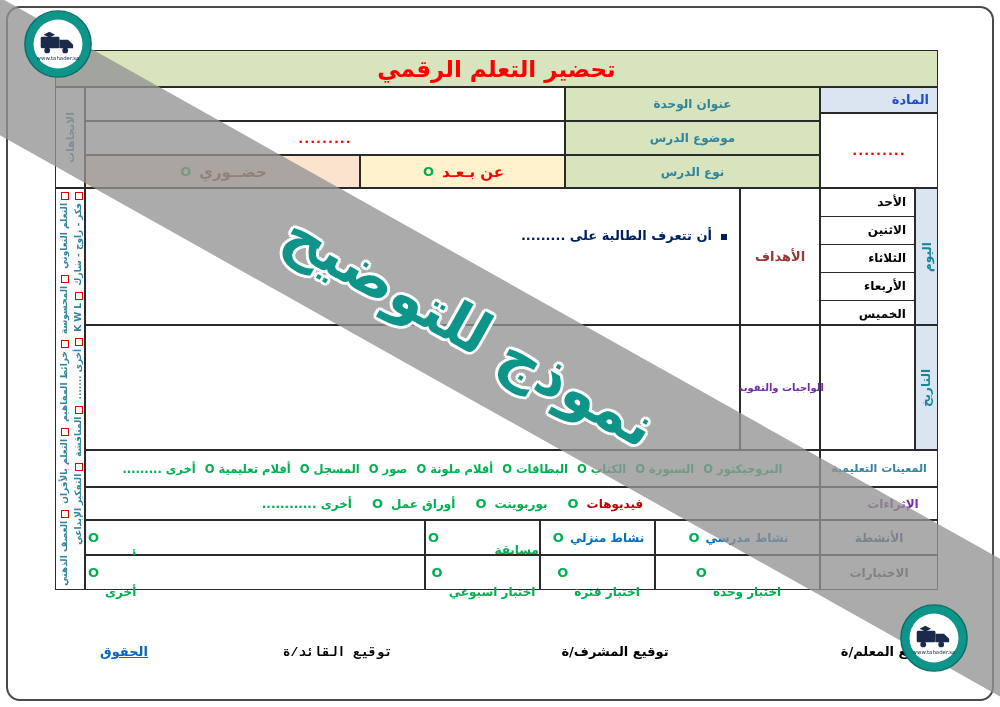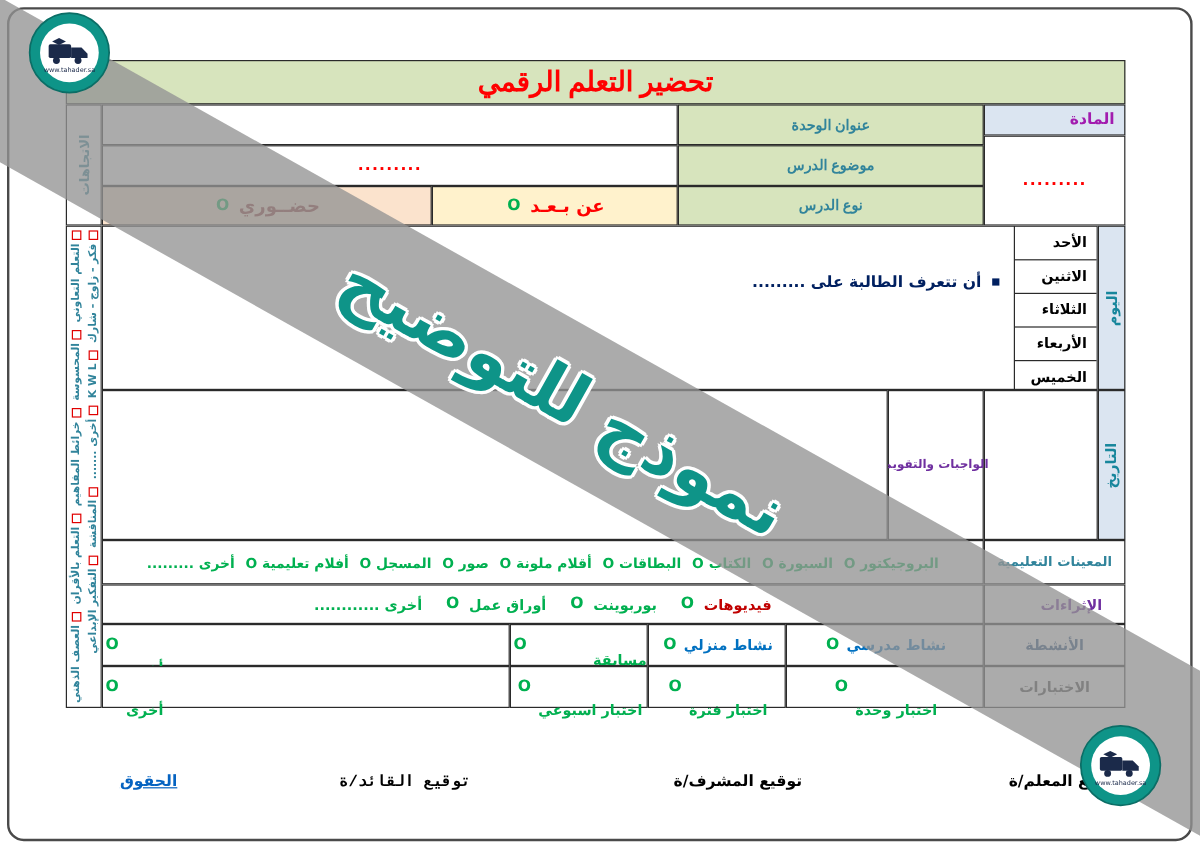--- a/index.html
+++ b/index.html
@@ -2,32 +2,32 @@
 <html lang="ar" dir="rtl"><head>
 <meta charset="utf-8">
 <style>
   html,body{margin:0;padding:0;}
   body{
     width:1000px;height:707px;position:relative;overflow:hidden;
     background:#ffffff;font-family:"DejaVu Sans",sans-serif;direction:rtl;
   }
   .frame{position:absolute;inset:6px;border:2px solid #4a4a4a;border-radius:14px;pointer-events:none;}
   .cell{position:absolute;border:1px solid #2a2a2a;background:#fff;font-weight:700;color:#000;box-sizing:border-box;}
-  .bg-green{background:#d7e4bd;font-family:Liberation Serif, serif;}
+  .bg-green{background:#d7e4bd;}
   .bg-blue{background:#dbe5f1;}
   .bg-yellow{background:#fff2cc;}
   .bg-peach{background:#fbe3cd;}
   .center{display:flex;align-items:center;justify-content:center;}
   .t-title{font-size:23px;color:#ff0000;letter-spacing:1px;}
   .lbl-teal{color:#31849b;font-size:12px;}
   .lbl-purple{color:#7030a0;font-size:12px;}
   .lbl-navy{color:#1f497d;font-size:12px;}
   .lbl-dark{color:#3f3f3f;font-size:12px;}
   .lbl-maroon{color:#953735;font-size:13px;}
-  .subject-hd{color:#a21caf;font-size:13px;line-height:23px;text-align:right;padding-right:8px;}
+  .subject-hd{color:#1d4ed8;font-size:13px;line-height:23px;text-align:right;padding-right:8px;}
   .red-dots{color:#ff0000;font-size:13px;letter-spacing:1px;}
   .red-txt{color:#ff0000;font-size:15px;}
   .maroon-txt{color:#943634;font-size:15px;}
   .o{color:#00b050;font-weight:700;font-size:13px;padding:0 2px;}
   .vcell{display:flex;align-items:center;justify-content:center;}
   .vtext{transform:rotate(-90deg);white-space:nowrap;}
   .v-teal{color:#17869c;font-size:12px;}
   .v-teal2{color:#31849b;font-size:11px;}
   .day-cell{height:27px;line-height:27px;border-bottom:1px solid #2a2a2a;text-align:right;padding-right:8px;font-size:12px;}
   .day-cell:last-child{border-bottom:none;}
@@ -126,21 +126,21 @@
 
   <div class="day-cell">الأربعاء</div>
 
   <div class="day-cell">الخميس</div>
 </div>
 <div class="cell vcell bg-blue" style="left:915px;top:188px;width:23px;height:137px;">
   <span class="vtext v-teal">اليوم</span>
 </div>
 
 <div class="cell center lbl-maroon" style="left:740px;top:188px;width:80px;height:137px;">الأهداف</div>
-<div class="cell obj-content" style="left:85px;top:188px;width:761px;height:137px;">
+<div class="cell obj-content" style="left:85px;top:188px;width:655px;height:137px;">
   <div class="obj-line"><span class="bsq"></span>أن تتعرف الطالبة على .........</div>
 
 
 </div>
 
 <div class="cell vcell bg-blue" style="left:915px;top:325px;width:23px;height:125px;">
   <span class="vtext v-teal">التاريخ</span>
 </div>
 <div class="cell" style="left:820px;top:325px;width:95px;height:125px;"></div>
 <div class="cell center lbl-purple" style="left:740px;top:325px;width:80px;height:125px;font-size:10px;white-space:nowrap;">الواجبات والتقويم</div>

